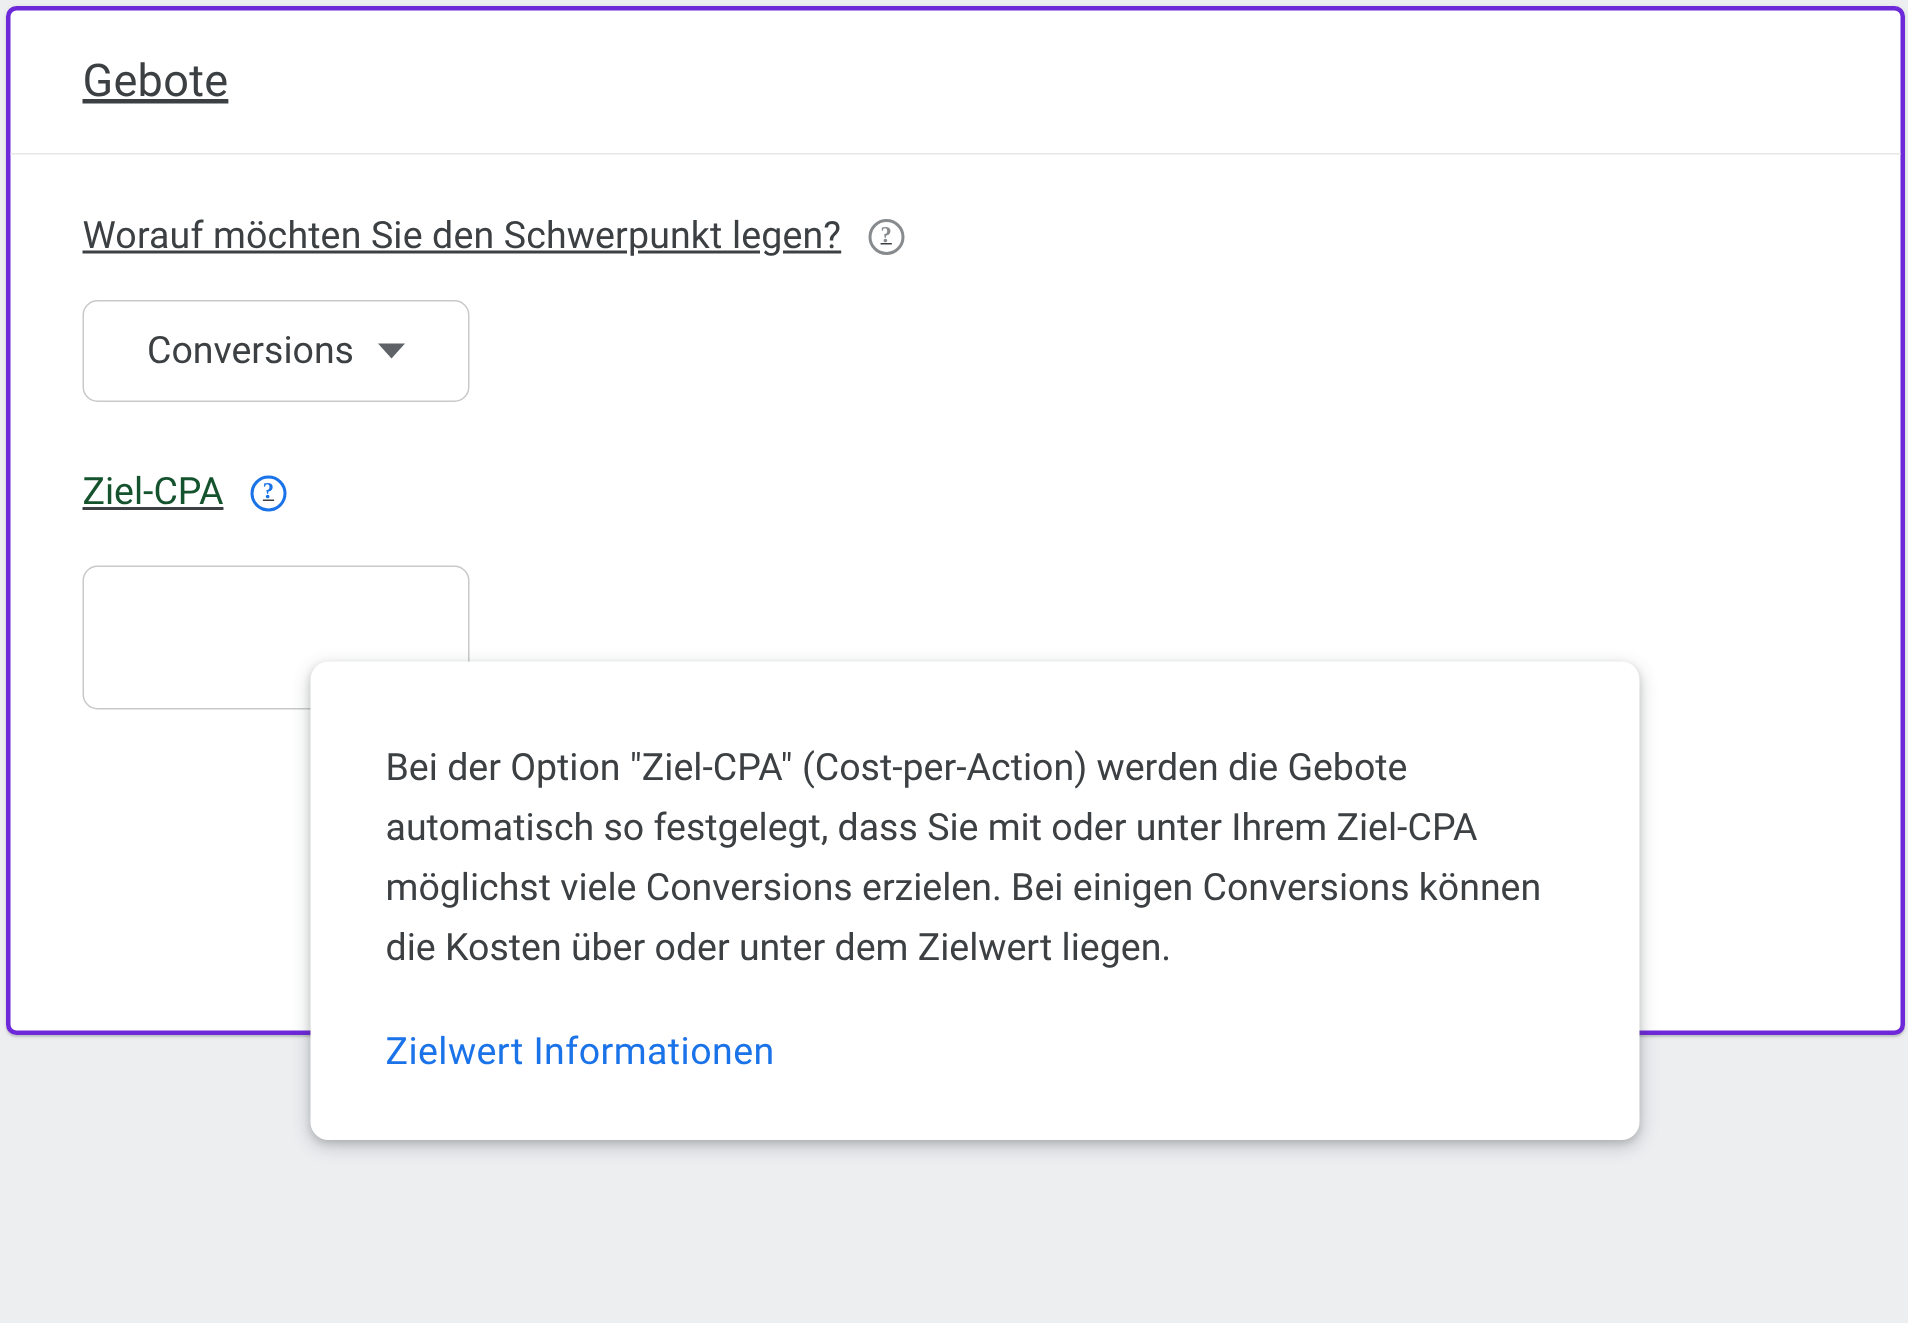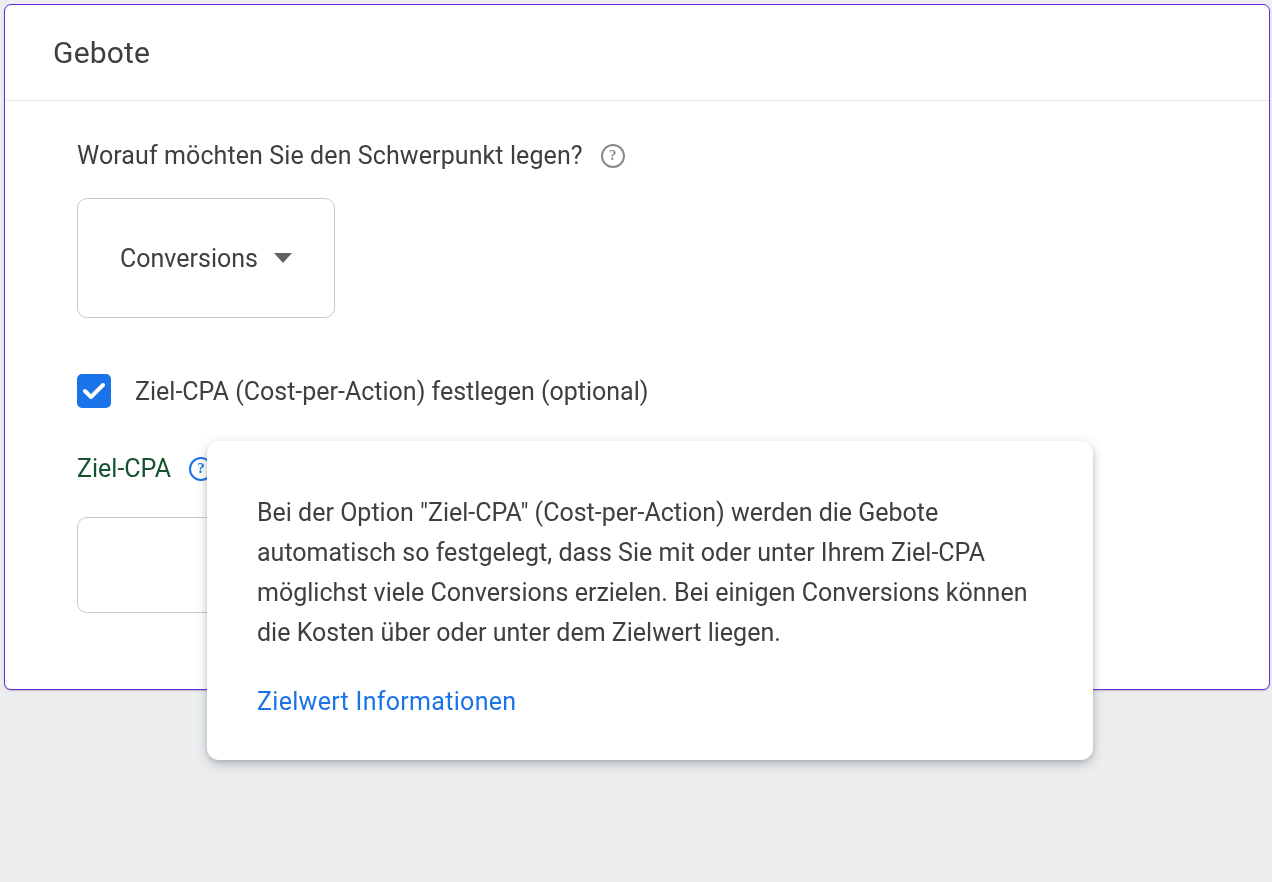--- a/index.html
+++ b/index.html
@@ -22,39 +22,40 @@
 
   .card {
     position: absolute;
     left: 4px;
     top: 4px;
     right: 2px;
     height: 686px;
     background: #fff;
     border-radius: 7px;
     box-shadow: 0 1px 1px rgba(60,64,67,0.18), 0 1px 3px rgba(60,64,67,0.10);
-    border: 1px solid #6d28d9;
+    border: 3px solid #6d28d9;
+    text-decoration: underline;
   }
 
   .card-header {
     height: 96px;
     border-bottom: 1px solid #e7e7e7;
     display: flex;
     align-items: center;
     padding-left: 48px;
   }
   .card-title {
     font-size: 30px;
     font-weight: 400;
     color: #3c4043;
     letter-spacing: 0.2px;
   }
 
   .card-body {
-    padding: 40px 48px 40px 72px;
+    padding: 40px 48px 40px 48px;
   }
 
   .field-row {
     display: flex;
     align-items: center;
     gap: 18px;
   }
 
   .question-label {
     font-size: 25px;
@@ -77,21 +78,21 @@
     line-height: 1;
   }
   .help-icon.blue {
     border-color: #1a73e8;
     color: #1a73e8;
   }
 
   .select-box {
     margin-top: 28px;
     width: 258px;
-    height: 120px;
+    height: 68px;
     border: 1px solid #c9c9c9;
     border-radius: 10px;
     display: inline-flex;
     align-items: center;
     justify-content: center;
     gap: 16px;
     cursor: pointer;
     user-select: none;
   }
   .select-value {
@@ -190,28 +191,20 @@
       <div class="field-row">
         <span class="question-label">Worauf möchten Sie den Schwerpunkt legen?</span>
         <span class="help-icon">?</span>
       </div>
 
       <div class="select-box">
         <span class="select-value">Conversions</span>
         <span class="caret-down"></span>
       </div>
 
-      <div class="checkbox-row">
-        <span class="checkbox">
-          <svg width="22" height="18" viewBox="0 0 22 18">
-            <path d="M2 9 L8 15 L20 3" stroke="#ffffff" stroke-width="4" fill="none" stroke-linecap="round" stroke-linejoin="round"></path>
-          </svg>
-        </span>
-        <span class="checkbox-label">Ziel-CPA (Cost-per-Action) festlegen (optional)</span>
-      </div>
 
       <div class="target-row">
         <span class="target-label">Ziel-CPA</span>
         <span class="help-icon blue">?</span>
       </div>
 
       <input class="text-input" type="text" value="" style="">
 
     </div>
   </div>

